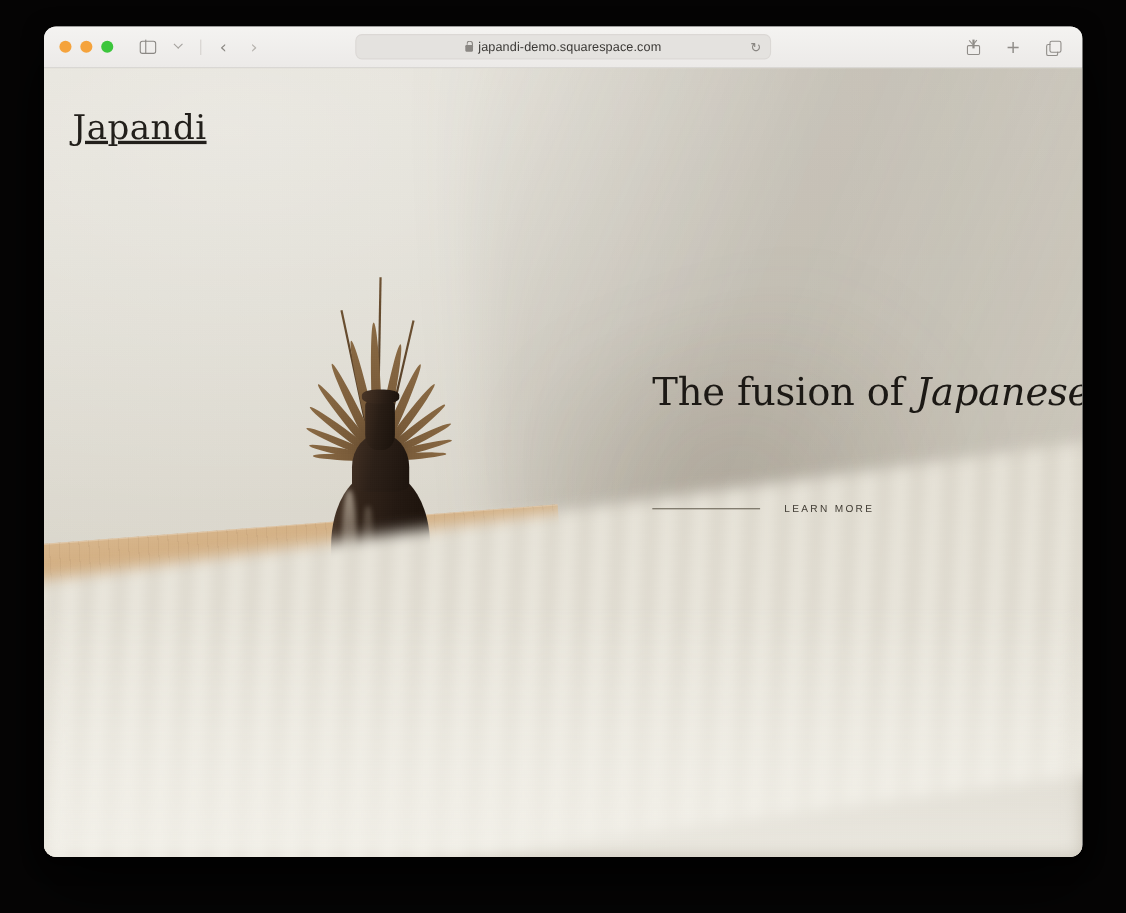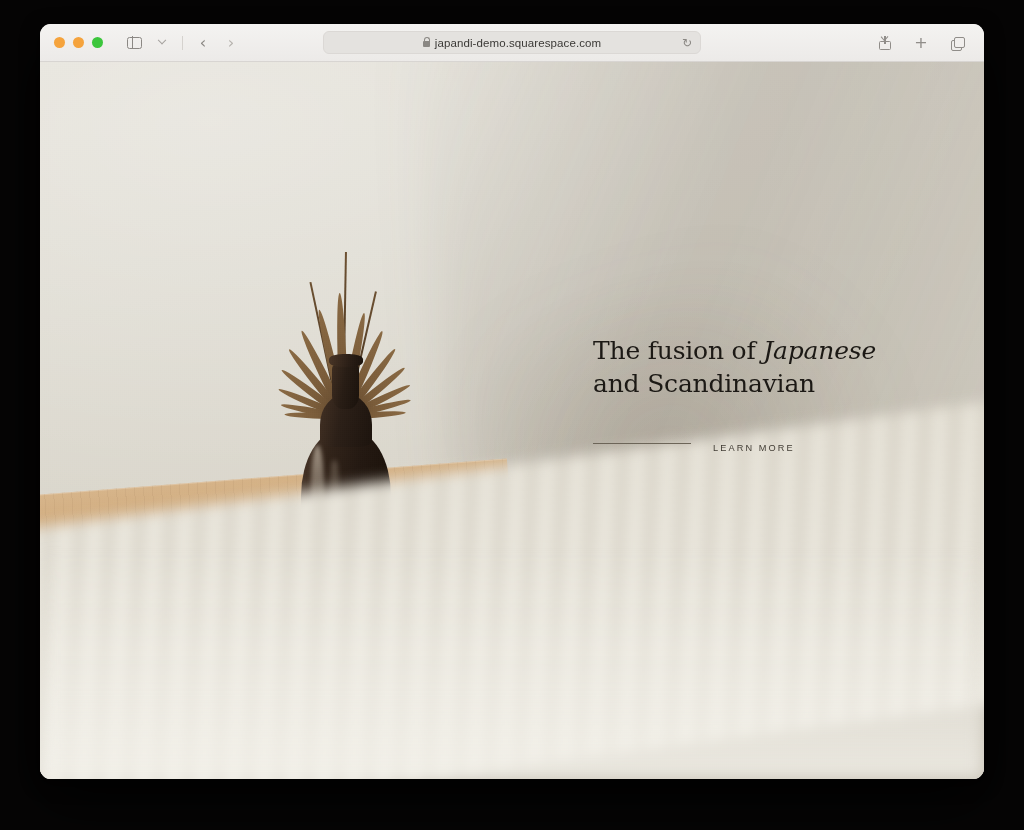--- a/index.html
+++ b/index.html
@@ -528,33 +528,34 @@
 
   .hero-copy {
     position: absolute;
     left: 553px;
     top: 272px;
     width: 400px;
     z-index: 6;
   }
   .headline {
     font-family: "DejaVu Serif", serif;
-    font-size: 25px;
+    font-size: 35px;
     line-height: 1.33;
     color: #1c1915;
     font-weight: 400;
     letter-spacing: -0.2px;
   }
   .headline em {
     font-style: italic;
   }
 
   .cta-row {
-    margin-top: 42px;
-    display: flex;
+    margin-top: 30px;
+    display: flex;
+    align-items: center;
     gap: 22px;
   }
   .cta-rule {
     width: 98px;
     height: 1px;
     background: #6c6558;
   }
   .cta-label {
     font-size: 9.2px;
     letter-spacing: 2.1px;
@@ -658,27 +659,28 @@
           <span class="gloss"></span>
           <span class="gloss2"></span>
         </div>
 
         <div class="textile"></div>
         <div class="textile-mask"></div>
         <div class="photo-grain"></div>
       </div>
 
       <header class="site-header">
+        <a class="logo" href="#">Japandi</a>
 
       </header>
 
       <div class="hero-copy">
         <h1 class="headline">
           <span>The fusion of </span><em>Japanese</em><br>
-          <span>and Scandinavian</span><br>
+          <br>
         </h1>
 
         <div class="cta-row">
           <span class="cta-rule"></span>
           <a class="cta-label" href="#">Learn More</a>
         </div>
       </div>
 
     </div>
   </div>

